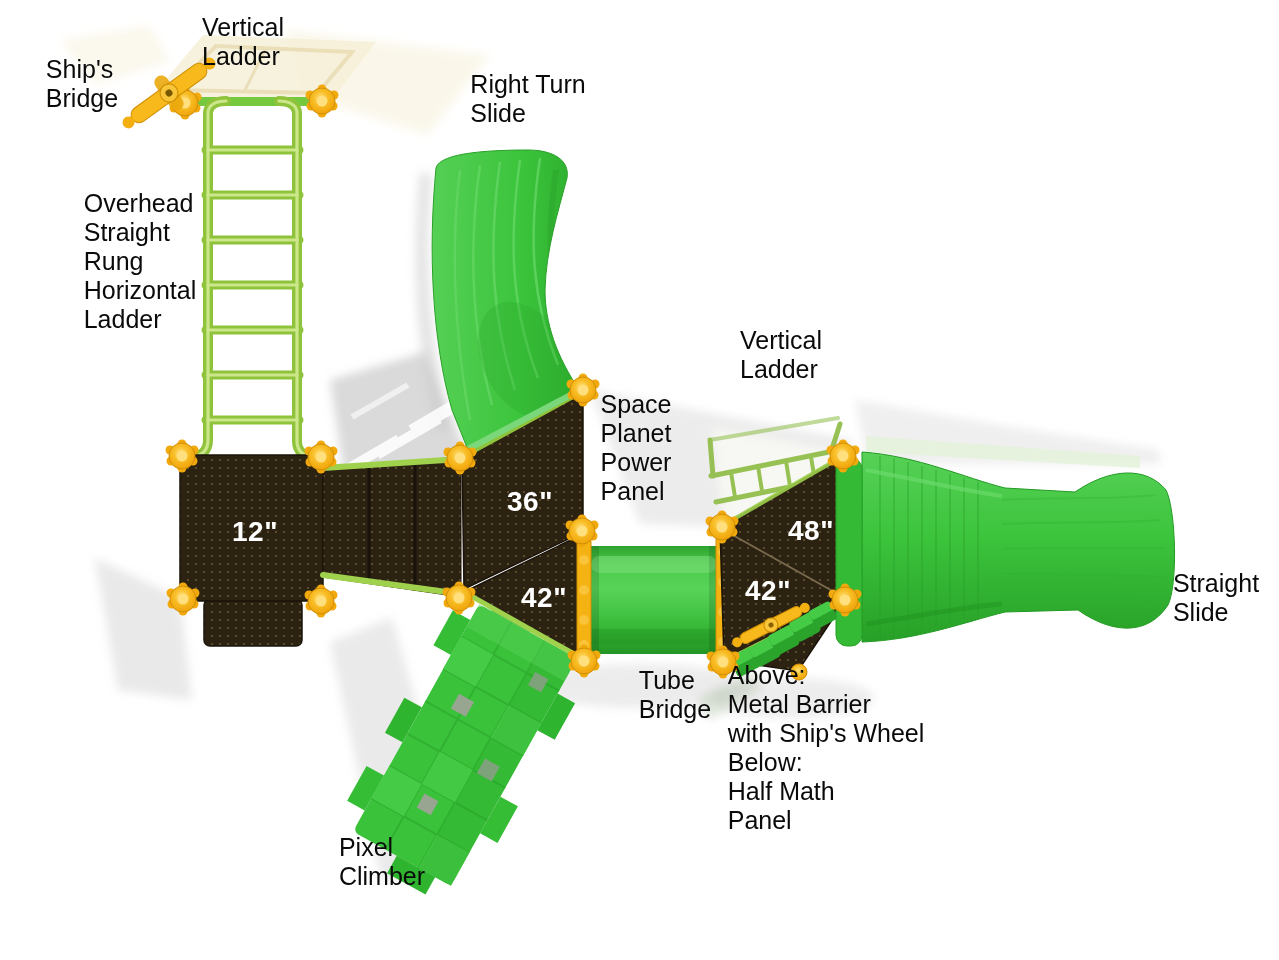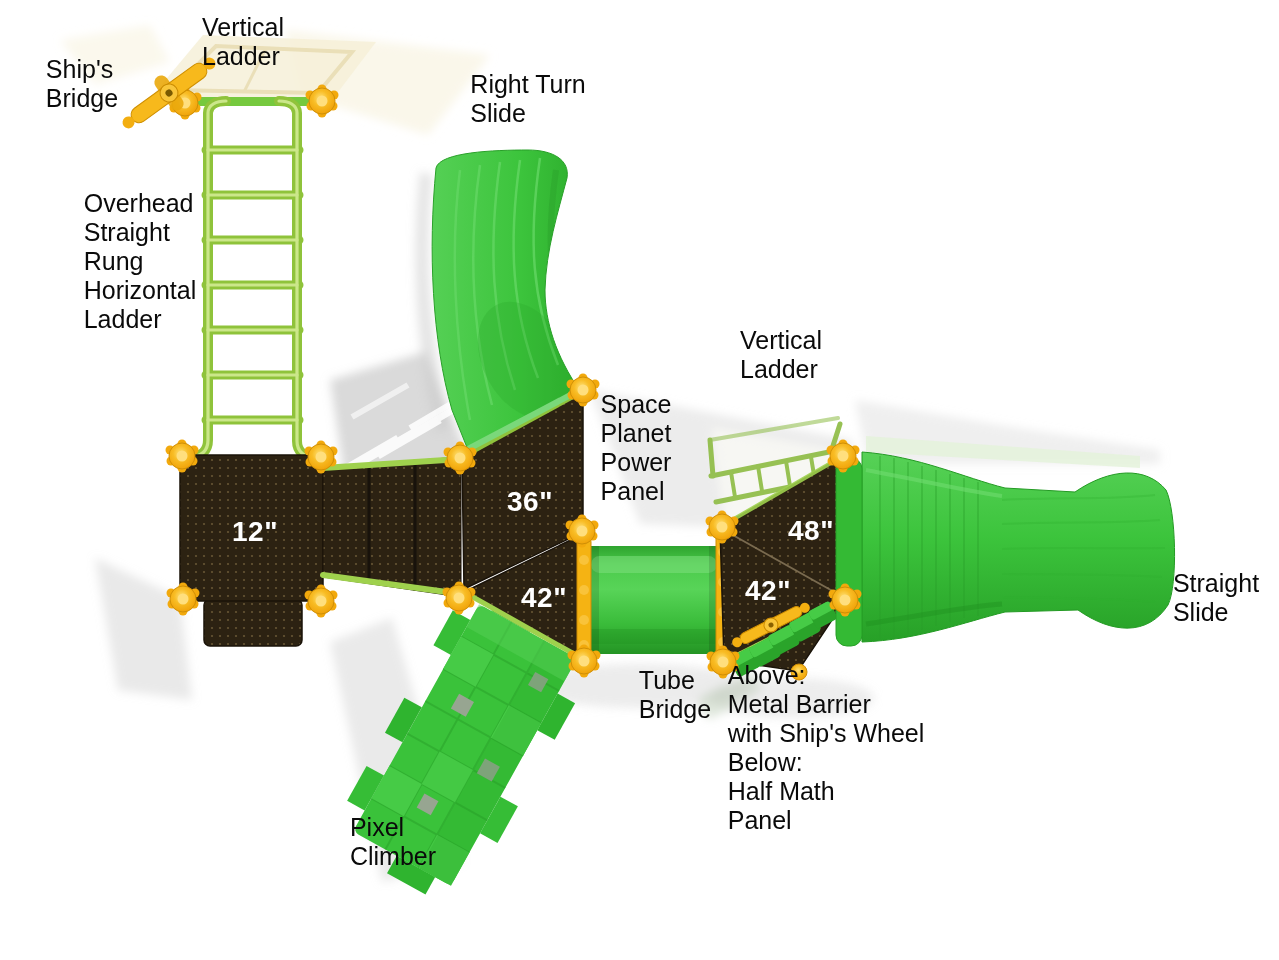--- a/index.html
+++ b/index.html
@@ -16,21 +16,21 @@
   #lbl-ships-wheel{left:82px;top:84px;}
   #lbl-vladder-top{left:243px;top:42px;}
   #lbl-overhead{left:140px;top:261px;}
   #lbl-rturn{left:528px;top:99px;}
   #lbl-vladder-right{left:781px;top:355px;}
   #lbl-space{left:636px;top:448px;}
   #lbl-straight{left:1216px;top:598px;}
   #lbl-transfer{left:230px;top:685px;}
   #lbl-tube{left:645px;top:695px;margin-left:30px;}
   #lbl-barrier{left:826px;top:748px;}
-  #lbl-pixel{left:382px;top:842px;margin-left:11px;}
+  #lbl-pixel{left:382px;top:862px;}
   #sz-12{left:255px;top:532px;}
   #sz-36{left:530px;top:502px;}
   #sz-42l{left:544px;top:598px;}
   #sz-48{left:811px;top:531px;}
   #sz-42r{left:768px;top:591px;}
 </style>
 </head>
 <body>
 
 <div class="stage">

